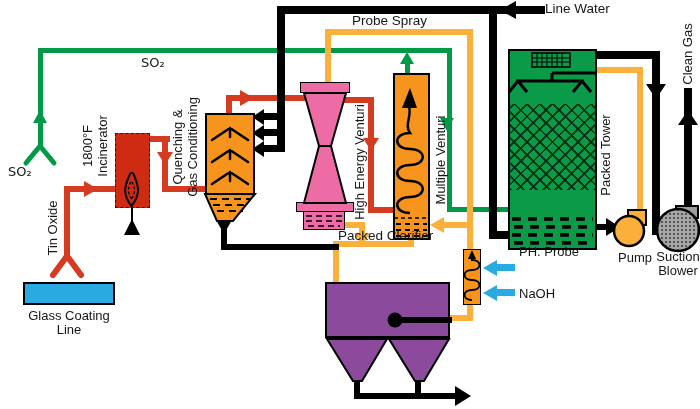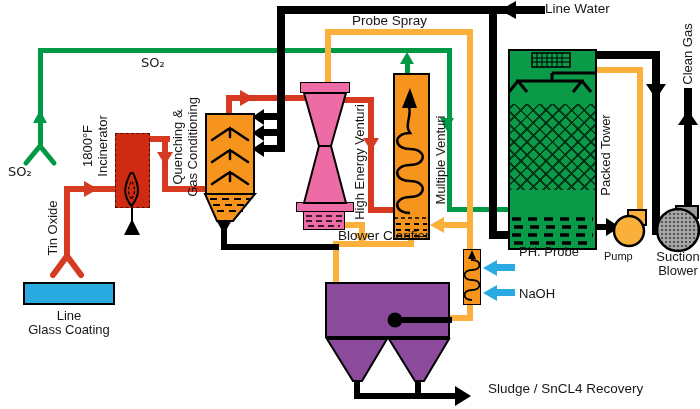--- a/index.html
+++ b/index.html
@@ -215,27 +215,26 @@
     <div>Incinerator</div>
   </div>
   <div class="lbl rot z4" style="left:186px;top:147px;font-size:13px">
     <div>Quenching &amp;</div>
     <div>Gas Conditioning</div>
   </div>
   <div class="lbl rot z4" style="left:360px;top:162px;font-size:13px">High Energy Venturi</div>
   <div class="lbl rot z4" style="left:441px;top:160px;font-size:13px">Multiple Venturi</div>
   <div class="lbl rot z4" style="left:606px;top:155px;font-size:13px">Packed Tower</div>
   <div class="lbl rot z4" style="left:688px;top:54px;font-size:13px">Clean Gas</div>
-  <div class="lbl z4" style="left:604px;top:250px;width:48px;text-align:left;font-size:11px">Pump</div>
+  <div class="lbl z4" style="left:604px;top:250px;width:48px;text-align:right;font-size:13px">Pump</div>
   <div class="lbl ctr z4" style="left:640px;top:250px;width:76px;font-size:13px">
     <div>Suction</div>
     <div>Blower</div>
   </div>
   <div class="lbl z4" style="left:519px;top:244px;font-size:13px">PH. Probe</div>
   <div class="lbl z4" style="left:519px;top:286px;font-size:13px">NaOH</div>
-  <div class="lbl z4" style="left:338px;top:228px;font-size:13.5px">Blower Clarifier</div>
+  <div class="lbl z4" style="left:338px;top:228px;font-size:13.5px">Packed Clarifier</div>
   <div class="lbl ctr z4" style="left:19px;top:309px;width:100px;font-size:13px">
+    <div>Glass Coating</div>
     <div>Line</div>
-    <div>Glass Coating</div>
-  </div>
-  <div class="lbl z4" style="left:488px;top:381px;font-size:13.5px">Sludge / SnCL4 Recovery</div>
+  </div>
 
 </div>
 
 </body></html>

